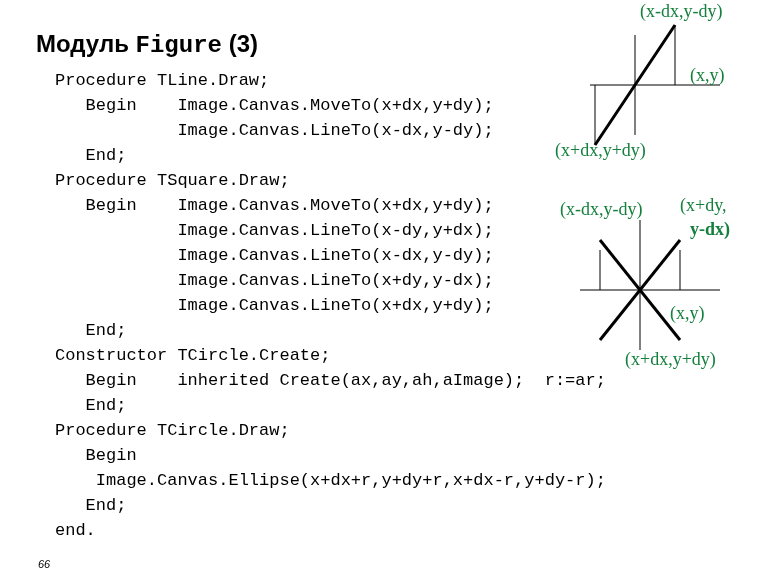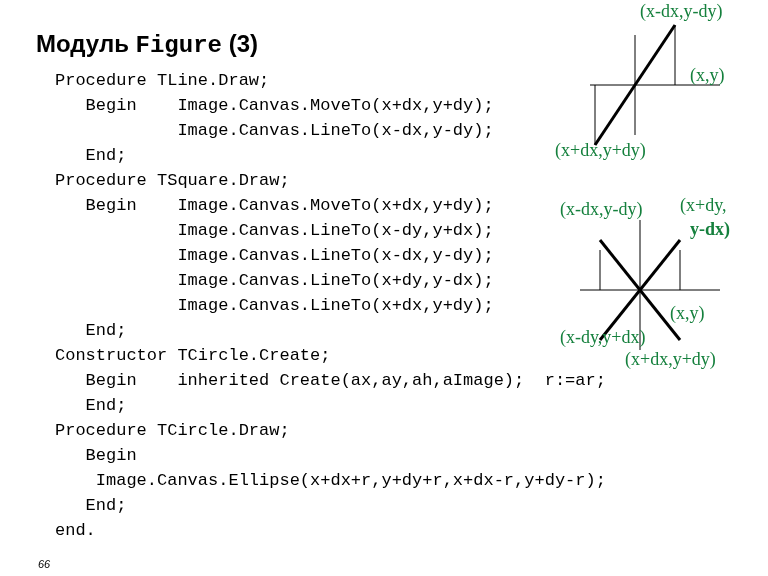--- a/index.html
+++ b/index.html
@@ -118,17 +118,16 @@
       <line x1="30" y1="55" x2="30" y2="95" stroke="#000" stroke-width="1"></line>
       <line x1="110" y1="55" x2="110" y2="95" stroke="#000" stroke-width="1"></line>
 
       <line x1="30" y1="45" x2="110" y2="145" stroke="#000" stroke-width="3"></line>
       <line x1="110" y1="45" x2="30" y2="145" stroke="#000" stroke-width="3"></line>
     </svg>
     <span class="lbl" style="left:-10px; top:4px;">(x-dx,y-dy)</span>
     <span class="lbl" style="left:110px; top:0;">(x+dy,</span>
     <span class="lbl" style="left:120px; top:24px;font-weight:bold;">y-dx)</span>
     <span class="lbl" style="left:100px; top:108px;">(x,y)</span>
-    <span class="lbl" style="left:-10px; top:132px;">(x-dy,y+dx)</span>
     <span class="lbl" style="left:55px; top:154px;">(x+dx,y+dy)</span>
   </div>
 
 </div>
 
 </body></html>

